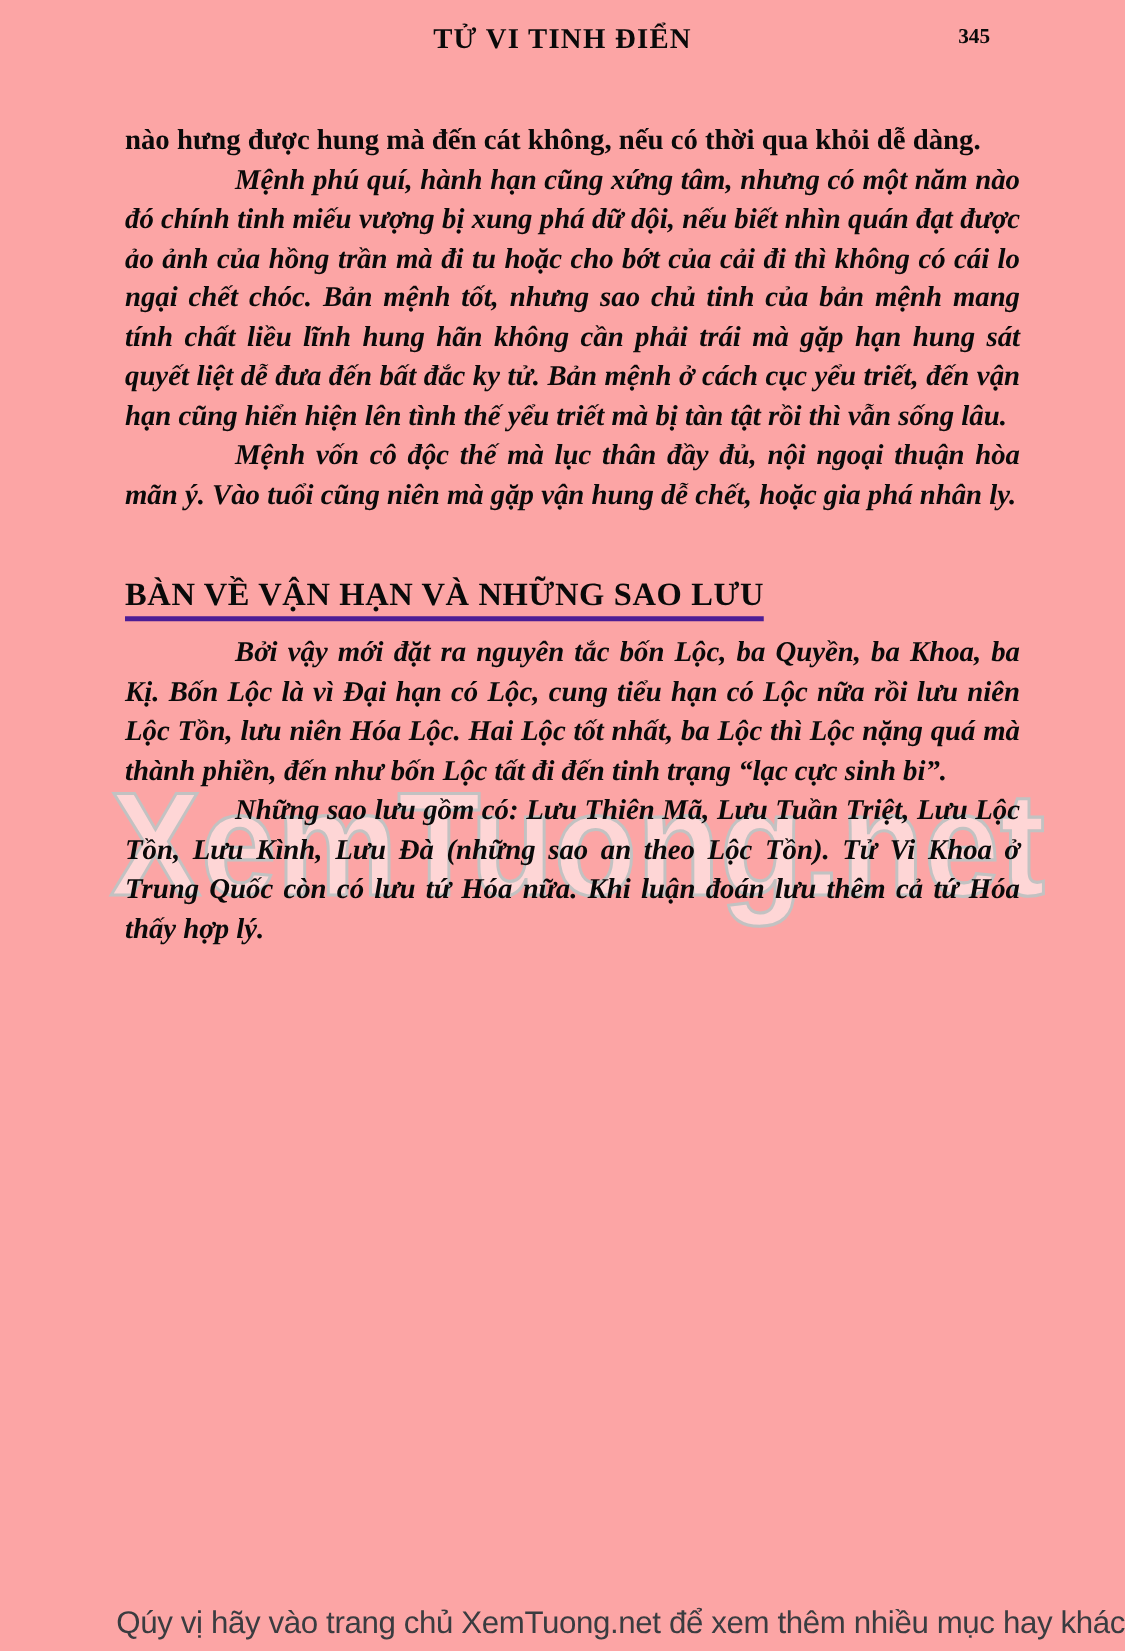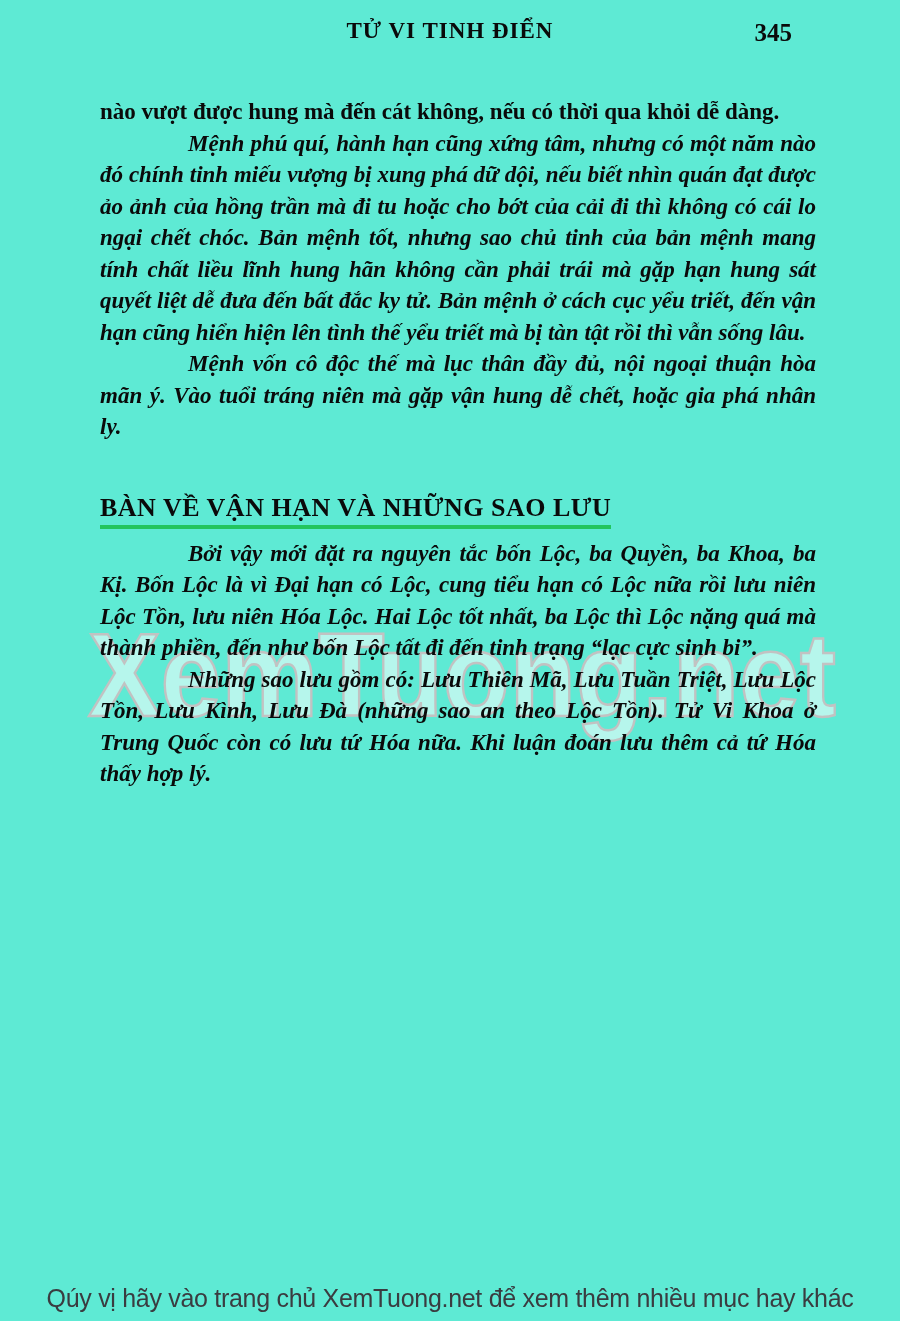--- a/index.html
+++ b/index.html
@@ -5,35 +5,35 @@
   html, body { margin: 0; padding: 0; }
   body {
     width: 900px; height: 1321px;
     background: #ffffff;
     font-family: "Liberation Serif", serif;
     position: relative;
     overflow: hidden;
   }
   .page {
     position: absolute; inset: 0;
-    background: #5eead4;
+    background: #fca5a5;
   }
   
   .header {
     position: absolute; top: 18px; left: 0; width: 100%; height: 40px;
   }
   .header-title {
     position: absolute; left: 0; width: 100%;
     text-align: center;
     font-weight: bold; font-size: 23px; letter-spacing: 1px;
     color: #0a0a0a;
   }
   .page-number {
     position: absolute; right: 108px; top: 1px;
-    font-weight: bold; font-size: 25px;
+    font-weight: bold; font-size: 17px;
     color: #0a0a0a;
   }
   
   .watermark {
     position: absolute; left: 82px; top: 598px;
     width: 765px; height: 165px;
     z-index: 1;
     pointer-events: none;
   }
   
@@ -48,27 +48,27 @@
   .content p { margin: 0; }
   .content p.indent { text-indent: 88px; font-style: italic; }
   .section-heading {
     margin: 50px 0 15px 0;
     font-size: 26px; font-weight: bold;
     letter-spacing: 0.5px;
     line-height: 30px;
     text-align: left;
   }
   .section-heading span {
-    border-bottom: 4px solid #22c55e;
+    border-bottom: 4px solid #4c1d95;
     padding-bottom: 3px;
   }
   
   .footer {
     position: absolute; left: 0; bottom: 8px; width: 100%;
-    text-align: center;
+    text-align: right;
     font-family: "Liberation Sans", sans-serif;
     font-size: 25px; letter-spacing: -0.3px;
     color: #3a3c40;
     z-index: 3;
     margin-top: 41px;
   }
 </style>
 </head>
 <body>
 
@@ -77,23 +77,23 @@
   <div class="header">
     <div class="header-title">TỬ VI TINH ĐIỂN</div>
     <div class="page-number">345</div>
   </div>
 
   <svg class="watermark" viewBox="0 0 765 165" xmlns="http://www.w3.org/2000/svg" aria-hidden="true">
     <text id="wm-text" x="6" y="118" font-family="Liberation Sans, sans-serif" font-weight="bold" font-size="118" textLength="748" lengthAdjust="spacingAndGlyphs" fill="#ffffff" fill-opacity="0.55" stroke="#c2c2c2" stroke-width="2.5">XemTuong.net</text>
   </svg>
 
   <div class="content">
-    <p>nào vượt được hung mà đến cát không, nếu có thời qua khỏi dễ dàng.</p>
+    <p>nào hưng được hung mà đến cát không, nếu có thời qua khỏi dễ dàng.</p>
     <p class="indent">Mệnh phú quí, hành hạn cũng xứng tâm, nhưng có một năm nào đó chính tinh miếu vượng bị xung phá dữ dội, nếu biết nhìn quán đạt được ảo ảnh của hồng trần mà đi tu hoặc cho bớt của cải đi thì không có cái lo ngại chết chóc. Bản mệnh tốt, nhưng sao chủ tinh của bản mệnh mang tính chất liều lĩnh hung hãn không cần phải trái mà gặp hạn hung sát quyết liệt dễ đưa đến bất đắc ky tử. Bản mệnh ở cách cục yểu triết, đến vận hạn cũng hiển hiện lên tình thế yểu triết mà bị tàn tật rồi thì vẫn sống lâu.</p>
-    <p class="indent">Mệnh vốn cô độc thế mà lục thân đầy đủ, nội ngoại thuận hòa mãn ý. Vào tuổi tráng niên mà gặp vận hung dễ chết, hoặc gia phá nhân ly.</p>
+    <p class="indent">Mệnh vốn cô độc thế mà lục thân đầy đủ, nội ngoại thuận hòa mãn ý. Vào tuổi cũng niên mà gặp vận hung dễ chết, hoặc gia phá nhân ly.</p>
 
     <h2 class="section-heading"><span>BÀN VỀ VẬN HẠN VÀ NHỮNG SAO LƯU</span></h2>
 
     <p class="indent">Bởi vậy mới đặt ra nguyên tắc bốn Lộc, ba Quyền, ba Khoa, ba Kị. Bốn Lộc là vì Đại hạn có Lộc, cung tiểu hạn có Lộc nữa rồi lưu niên Lộc Tồn, lưu niên Hóa Lộc. Hai Lộc tốt nhất, ba Lộc thì Lộc nặng quá mà thành phiền, đến như bốn Lộc tất đi đến tinh trạng “lạc cực sinh bi”.</p>
     <p class="indent">Những sao lưu gồm có: Lưu Thiên Mã, Lưu Tuần Triệt, Lưu Lộc Tồn, Lưu Kình, Lưu Đà (những sao an theo Lộc Tồn). Tử Vi Khoa ở Trung Quốc còn có lưu tứ Hóa nữa. Khi luận đoán lưu thêm cả tứ Hóa thấy hợp lý.</p>
   </div>
 
   <div class="footer">
     <span>Qúy vị hãy vào trang chủ </span><span>XemTuong.net</span><span> để xem thêm nhiều mục hay khác</span>
   </div>

